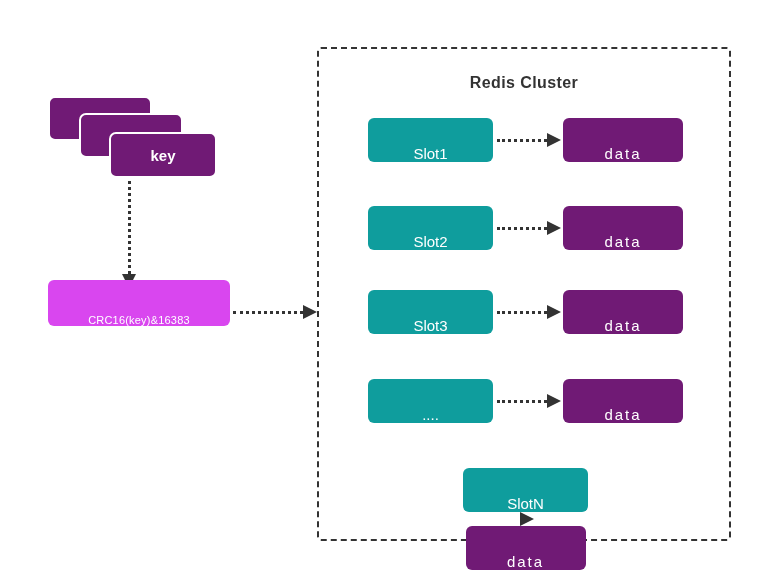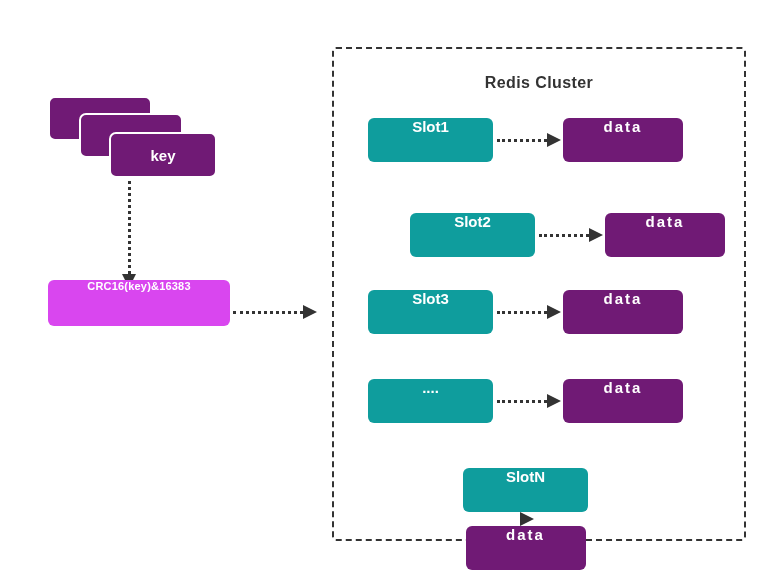--- a/index.html
+++ b/index.html
@@ -6,24 +6,24 @@
   .canvas {
     position: relative;
     width: 763px;
     height: 573px;
     background: #ffffff;
     font-family: "Liberation Sans", sans-serif;
     overflow: hidden;
   }
   .box {
     display: flex;
-    align-items: flex-start;
+    align-items: flex-end;
     justify-content: center;
     color: #ffffff;
-    font-weight: bold;
+    font-weight: normal;
     border-radius: 6px;
     box-sizing: border-box;
   }
 
   
   .stack-card {
     position: absolute;
     background: #701a75;
     border: 2px solid #ffffff;
     border-radius: 7px;
@@ -62,35 +62,35 @@
   }
 
   
   .main-arrow {
     position: absolute; left: 233px; top: 305px; width: 84px; height: 14px;
     display: flex; align-items: center;
   }
 
   
   .cluster {
-    position: absolute; left: 332px; top: 47px; width: 414px; height: 494px;
+    position: absolute; left: 317px; top: 47px; width: 414px; height: 494px;
     border: 2px dashed #333333; border-radius: 4px; box-sizing: border-box;
     background: transparent;
   }
   .cluster-title {
     text-align: center; padding-top: 25px;
     font-size: 16px; font-weight: bold; color: #333333; letter-spacing: 0.4px;
   }
 
   
   .row {
     position: absolute; left: 368px; width: 315px; height: 44px;
     display: flex; align-items: center;
   }
-  .r1 { top: 118px; } .r2 { top: 213px; margin-left: 42px; } .r3 { top: 290px; }
+  .r1 { top: 118px; } .r2 { top: 206px; } .r3 { top: 290px; }
   .r4 { top: 379px; } .r5 { top: 468px; flex-direction: column; }
   .slot-box { width: 125px; height: 44px; background: #0F9D9D; font-size: 15px; flex: 0 0 auto; }
   .data-box { width: 120px; height: 44px; background: #701a75; font-size: 15px; letter-spacing: 2px; flex: 0 0 auto; }
   .row-arrow { flex: 1; display: flex; align-items: center; padding: 0 2px 0 4px; }
 </style>
 </head>
 <body>
 
 <div class="canvas">
 

